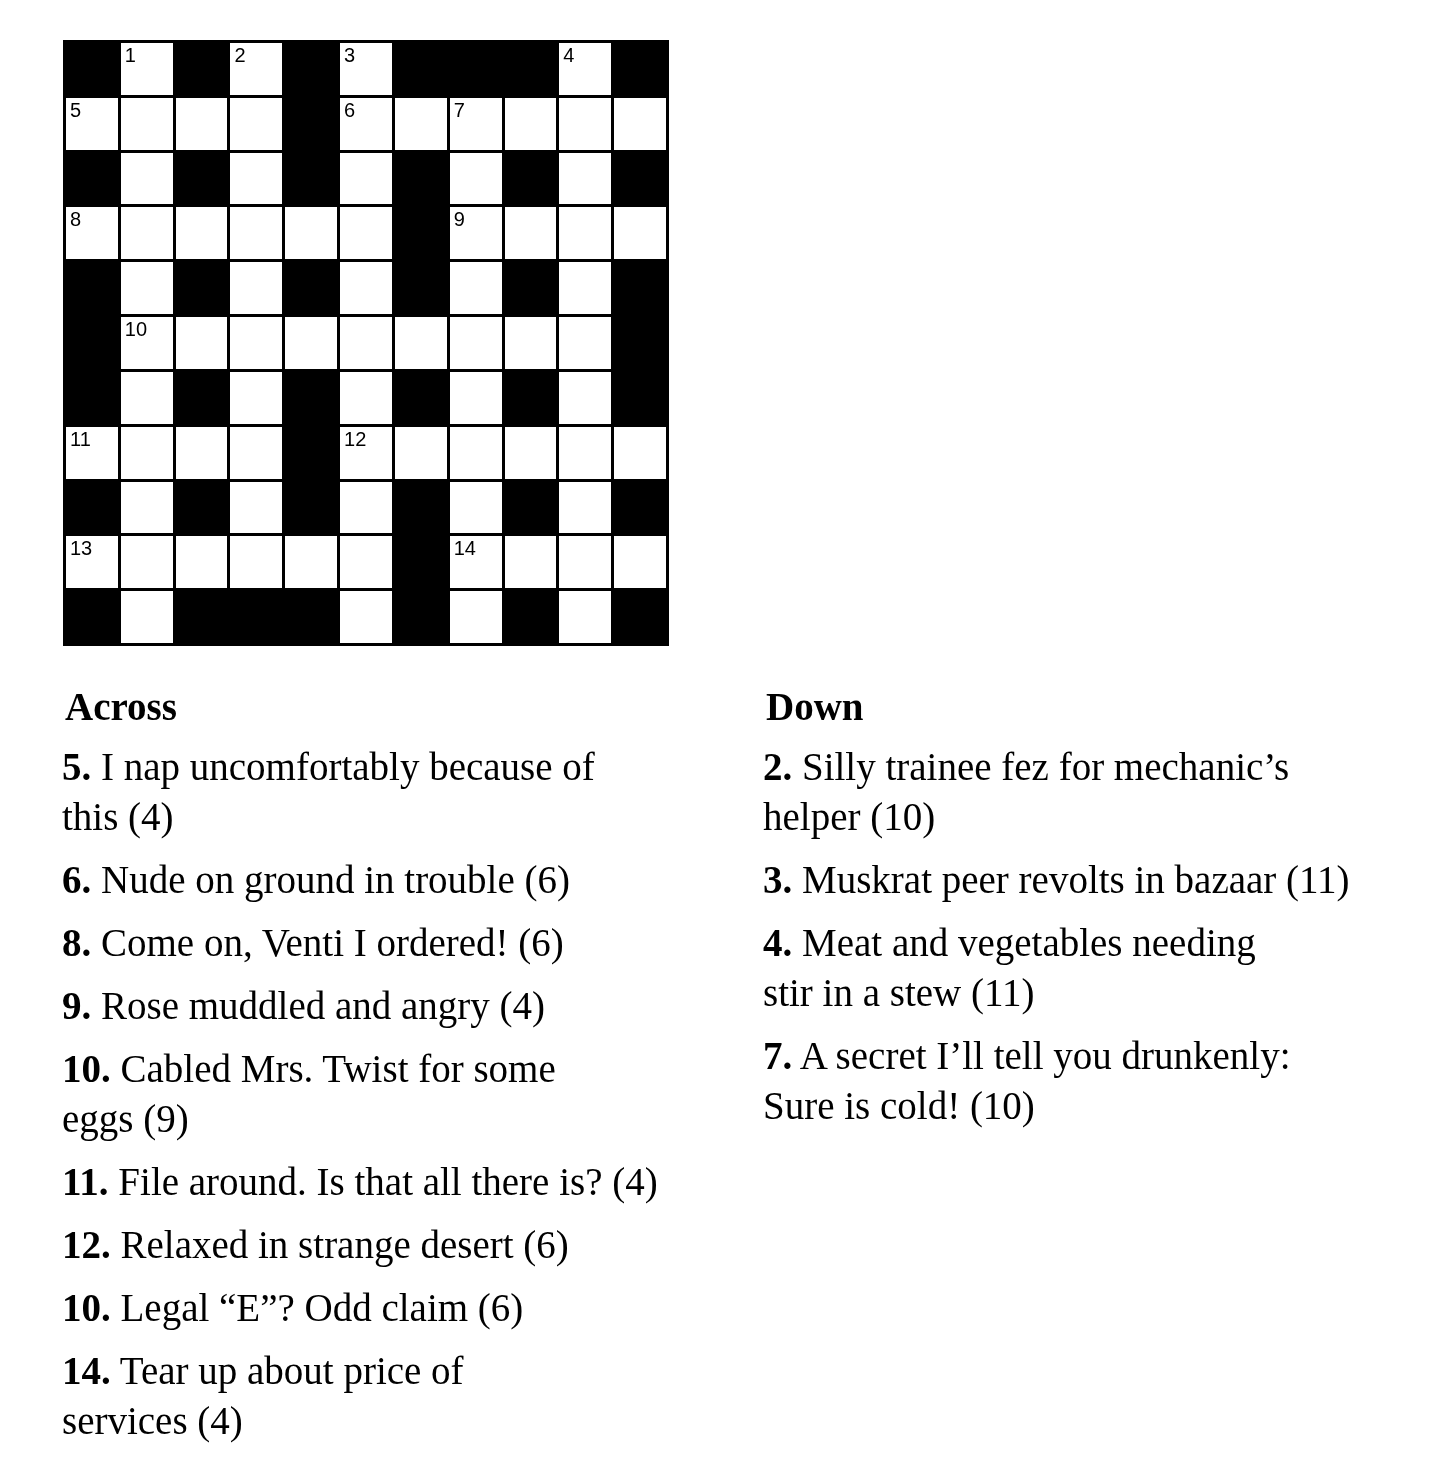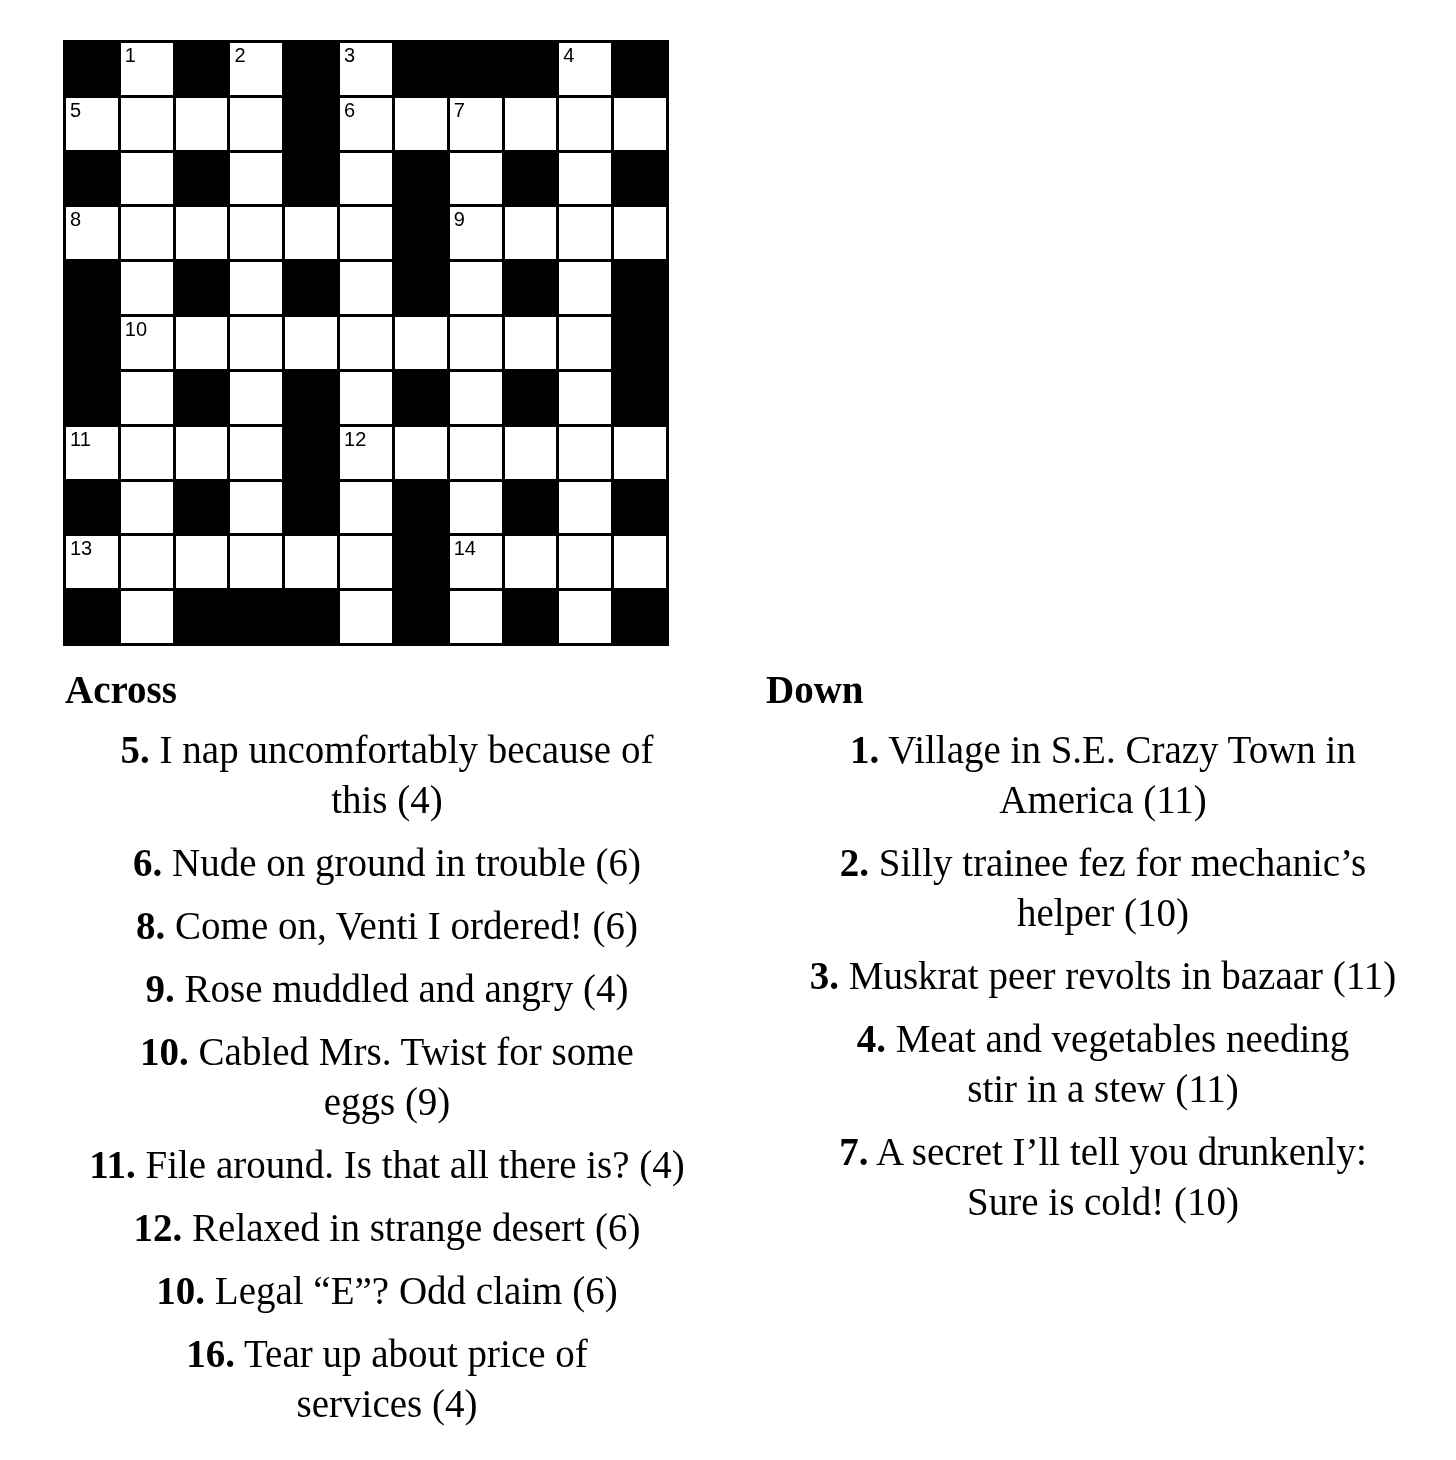--- a/index.html
+++ b/index.html
@@ -49,23 +49,23 @@
     top: 668px;
     font-size: 39px;
     line-height: 50px;
   }
   .clue-col.across { left: 62px;  width: 650px; }
   .clue-col.down   { left: 763px; width: 680px; }
   .clue-heading {
     font-size: 39px;
     font-weight: bold;
     line-height: 44px;
-    margin: 0 0 13px 3px;
-  }
-  p.clue { margin: 0 0 13px 0; text-align: center; }
+    margin: 17px 0 13px 3px;
+  }
+  p.clue { margin: 0 0 13px 0; }
   .clue-num { font-weight: bold; }
 </style>
 </head>
 <body>
 
 <div class="grid" id="crossword-grid">
     <div class="cell b"></div>
     <div class="cell w">
       <span class="num">1</span>
     </div>
@@ -220,26 +220,25 @@
   <h2 class="clue-heading">Across</h2>
   <div id="across-list">
       <p class="clue"><span class="clue-num">5.</span> I nap uncomfortably because of<br>this (4)</p>
       <p class="clue"><span class="clue-num">6.</span> Nude on ground in trouble (6)</p>
       <p class="clue"><span class="clue-num">8.</span> Come on, Venti I ordered! (6)</p>
       <p class="clue"><span class="clue-num">9.</span> Rose muddled and angry (4)</p>
       <p class="clue"><span class="clue-num">10.</span> Cabled Mrs. Twist for some<br>eggs (9)</p>
       <p class="clue"><span class="clue-num">11.</span> File around. Is that all there is? (4)</p>
       <p class="clue"><span class="clue-num">12.</span> Relaxed in strange desert (6)</p>
       <p class="clue"><span class="clue-num">10.</span> Legal “E”? Odd claim (6)</p>
-      <p class="clue"><span class="clue-num">16.</span> Tear up about price of<br>services (4)</p>
+      <p class="clue"><span class="clue-num">14.</span> Tear up about price of<br>services (4)</p>
     </div>
 </section>
 
 <section class="clue-col down">
   <h2 class="clue-heading">Down</h2>
   <div id="down-list">
-      <p class="clue"><span class="clue-num">1.</span> Village in S.E. Crazy Town in<br>America (11)</p>
       <p class="clue"><span class="clue-num">2.</span> Silly trainee fez for mechanic’s<br>helper (10)</p>
       <p class="clue"><span class="clue-num">3.</span> Muskrat peer revolts in bazaar (11)</p>
       <p class="clue"><span class="clue-num">4.</span> Meat and vegetables needing<br>stir in a stew (11)</p>
       <p class="clue"><span class="clue-num">7.</span> A secret I’ll tell you drunkenly:<br>Sure is cold! (10)</p>
     </div>
 </section>
 
 </body></html>

